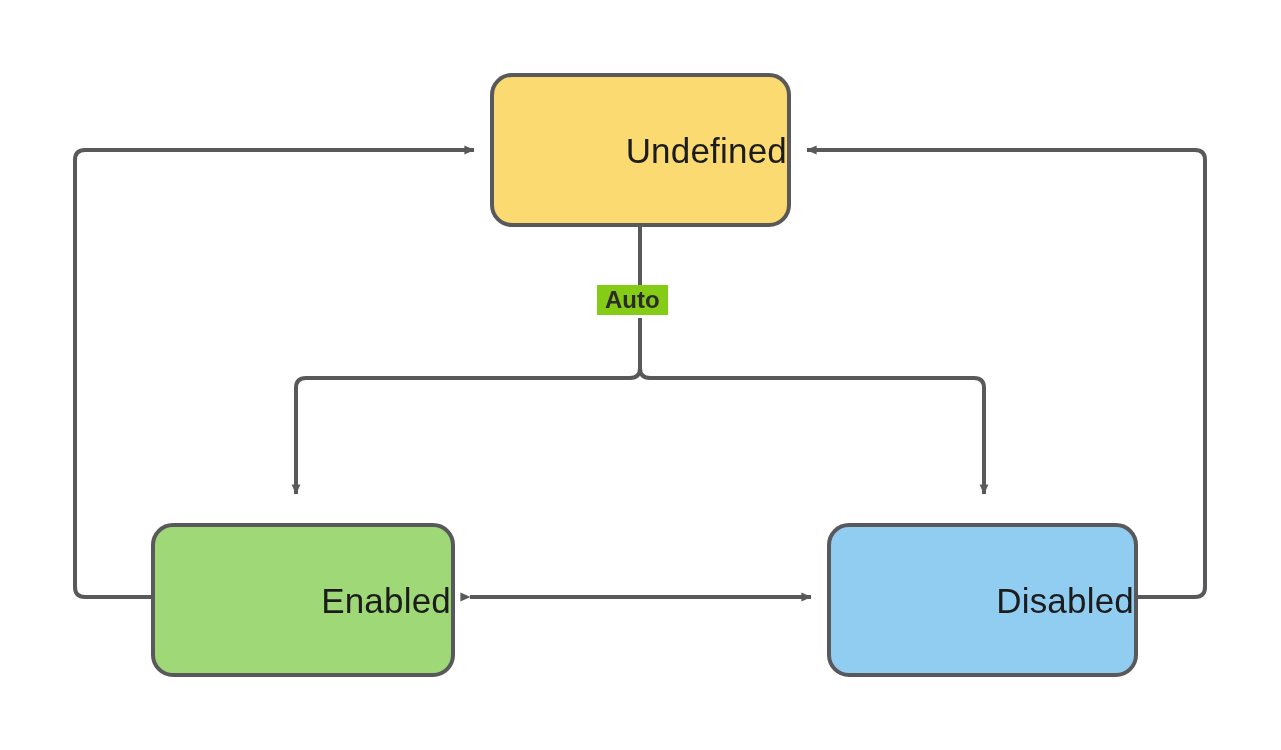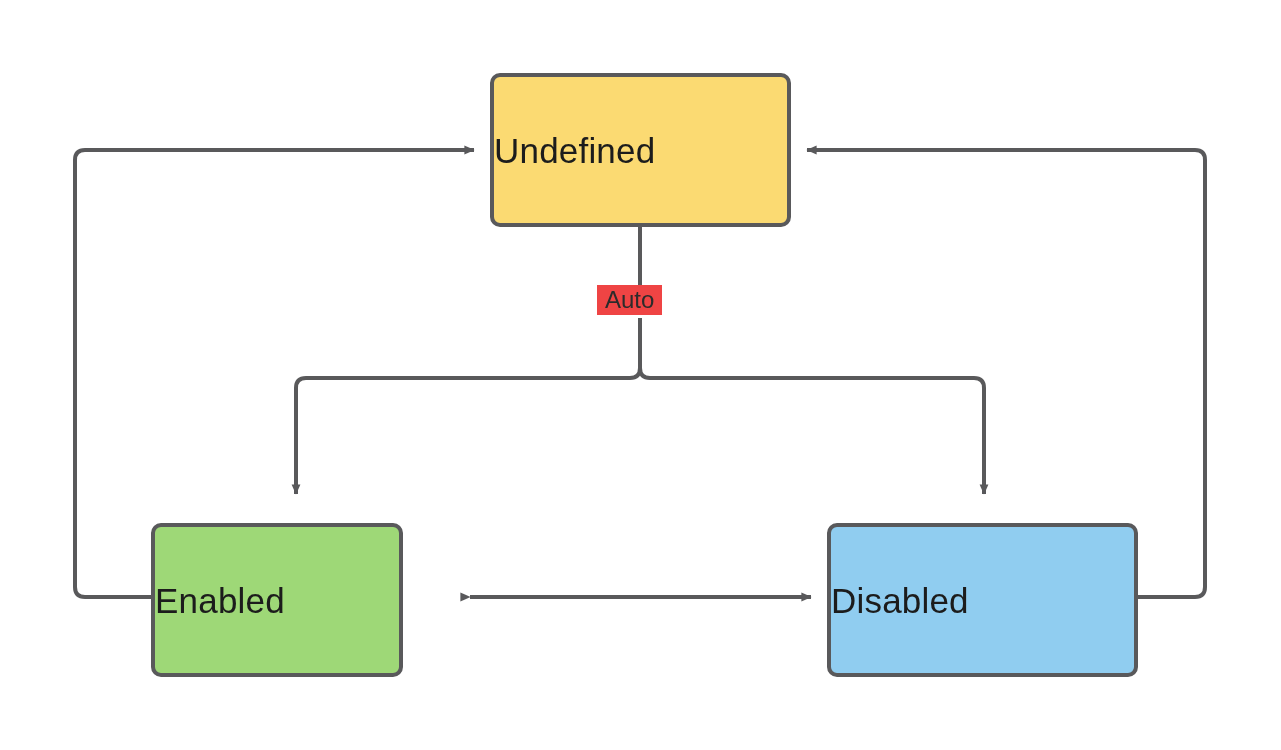--- a/index.html
+++ b/index.html
@@ -24,59 +24,59 @@
     position: absolute;
     left: 0;
     top: 0;
     width: 1281px;
     height: 750px;
   }
   .state-node {
     position: absolute;
     box-sizing: border-box;
     border: 4px solid #59595b;
-    border-radius: 10px;
+    border-radius: 22px;
     display: flex;
     align-items: center;
-    justify-content: flex-start;
+    justify-content: flex-end;
   }
   .state-node-label {
     font-family: "Liberation Sans", sans-serif;
     font-size: 35px;
     font-weight: 400;
     color: #1c1c1c;
     letter-spacing: 0.2px;
     line-height: 1;
     white-space: nowrap;
   }
   #node-undefined {
     left: 490px;
     top: 73px;
     width: 301px;
     height: 154px;
   }
   #node-enabled {
     left: 151px;
     top: 523px;
-    width: 252px;
+    width: 304px;
     height: 154px;
   }
   #node-disabled {
     left: 827px;
     top: 523px;
     width: 311px;
     height: 154px;
   }
   .edge-label {
     position: absolute;
     font-family: "Liberation Sans", sans-serif;
     font-size: 24px;
-    font-weight: normal;
+    font-weight: bold;
     color: #2b2b2b;
-    background: #ef4444;
+    background: #84cc16;
     padding: 2px 8px;
     white-space: nowrap;
     line-height: 1.1;
   }
   #label-auto {
     left: 597px;
     top: 285px;
   }
 </style>
 </head>

